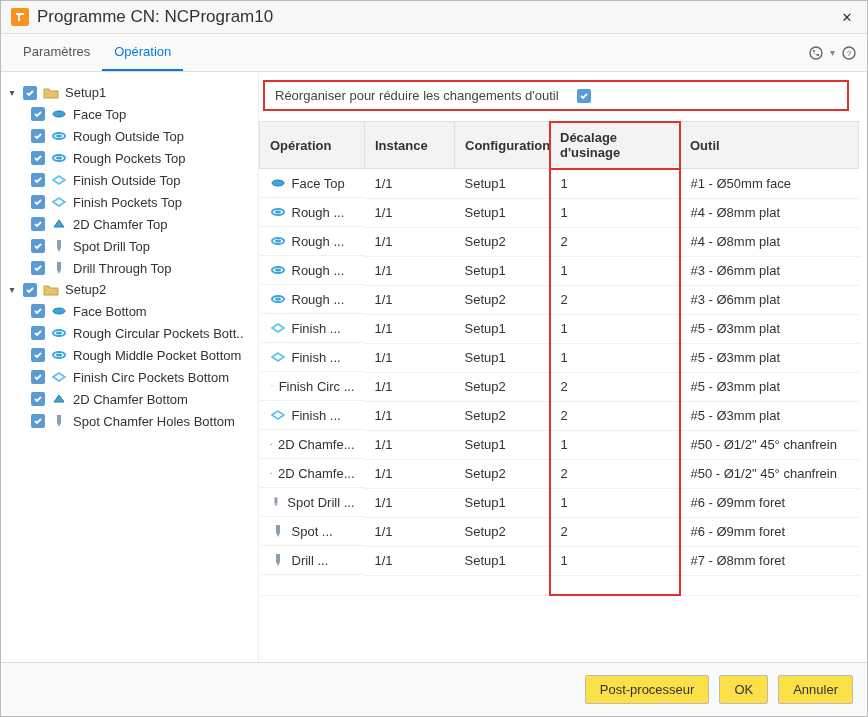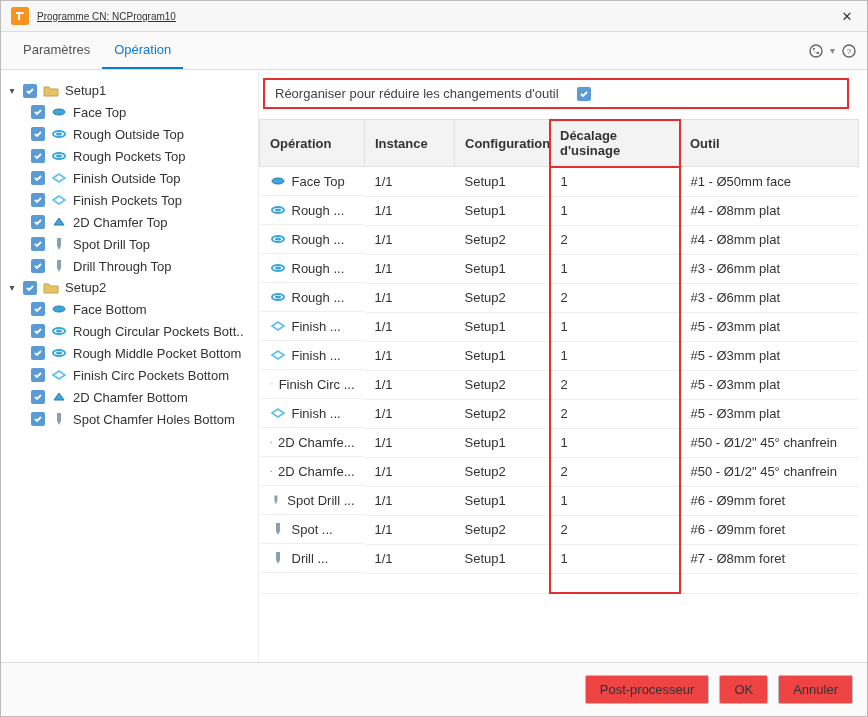--- a/index.html
+++ b/index.html
@@ -10,21 +10,21 @@
   }
   .titlebar {
     display: flex; align-items: center; padding: 6px 10px; border-bottom: 1px solid #ddd;
     background: #f7f7f7;
   }
   .app-icon {
     width: 18px; height: 18px; background: #f8931f; border-radius: 2px; margin-right: 8px;
     display: flex; align-items: center; justify-content: center;
   }
   .app-icon svg { width: 12px; height: 12px; }
-  .titlebar-title { flex: 1; font-size: 10px; text-decoration: underline; }
+  .titlebar-title { flex: 1; font-size: 17px; }
   .titlebar-close { width: 20px; text-align: center; cursor: default; }
 
   .toolbar {
     display: flex; align-items: center; border-bottom: 1px solid #ddd; background: #fafafa;
     padding: 0 10px;
   }
   .tabs { display: flex; flex: 1; }
   .tab {
     padding: 10px 12px; font-size: 13px; cursor: default; color: #555; border-bottom: 2px solid transparent;
   }
@@ -92,21 +92,21 @@
   .col-dec-spacer {
     border-left: 2px solid #e03030; border-right: 2px solid #e03030; border-bottom: 2px solid #e03030;
     height: 20px;
   }
 
   .footer {
     border-top: 1px solid #ddd; padding: 12px 14px; display: flex; justify-content: flex-end; gap: 10px;
     background: #fafafa;
   }
   .btn {
-    padding: 6px 14px; border: 1px solid #bbb; background: #ef4444; font-size: 13px; color: #333;
+    padding: 6px 14px; border: 1px solid #bbb; background: #fde047; font-size: 13px; color: #333;
     border-radius: 2px; cursor: default;
   }
 </style>
 </head>
 <body>
 
 <div class="window">
 
   <div class="titlebar">
     <span class="app-icon">

